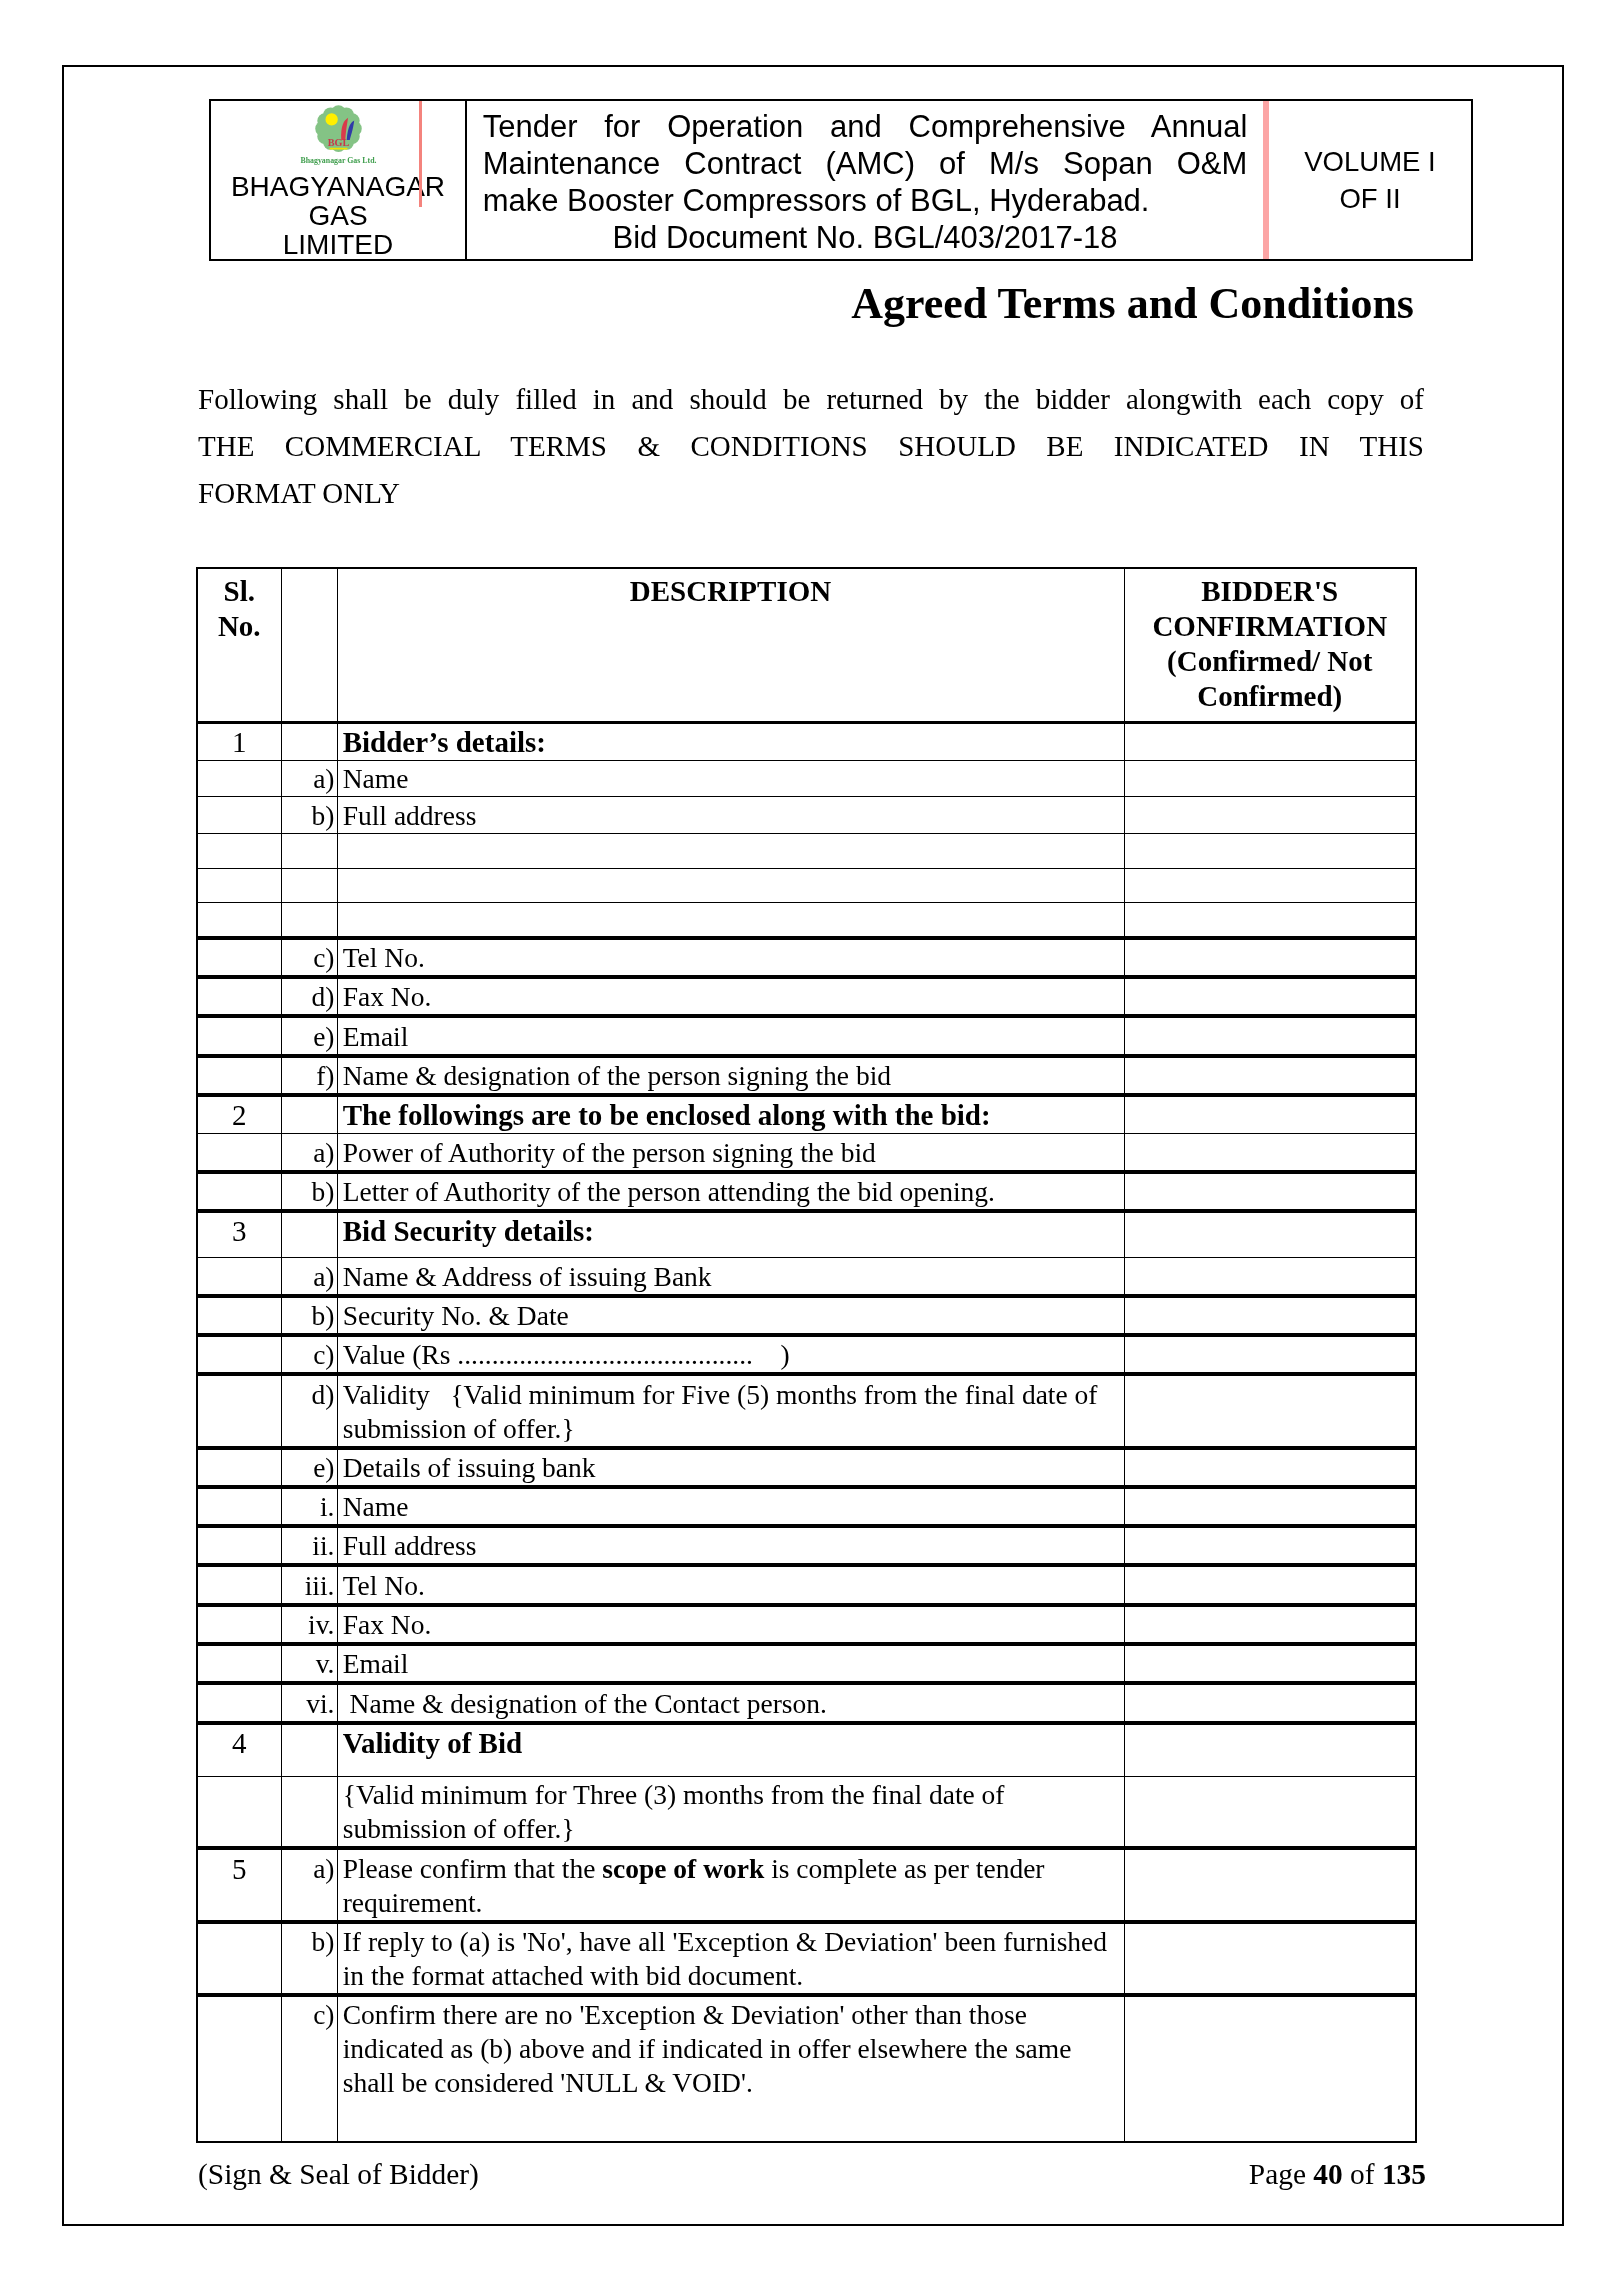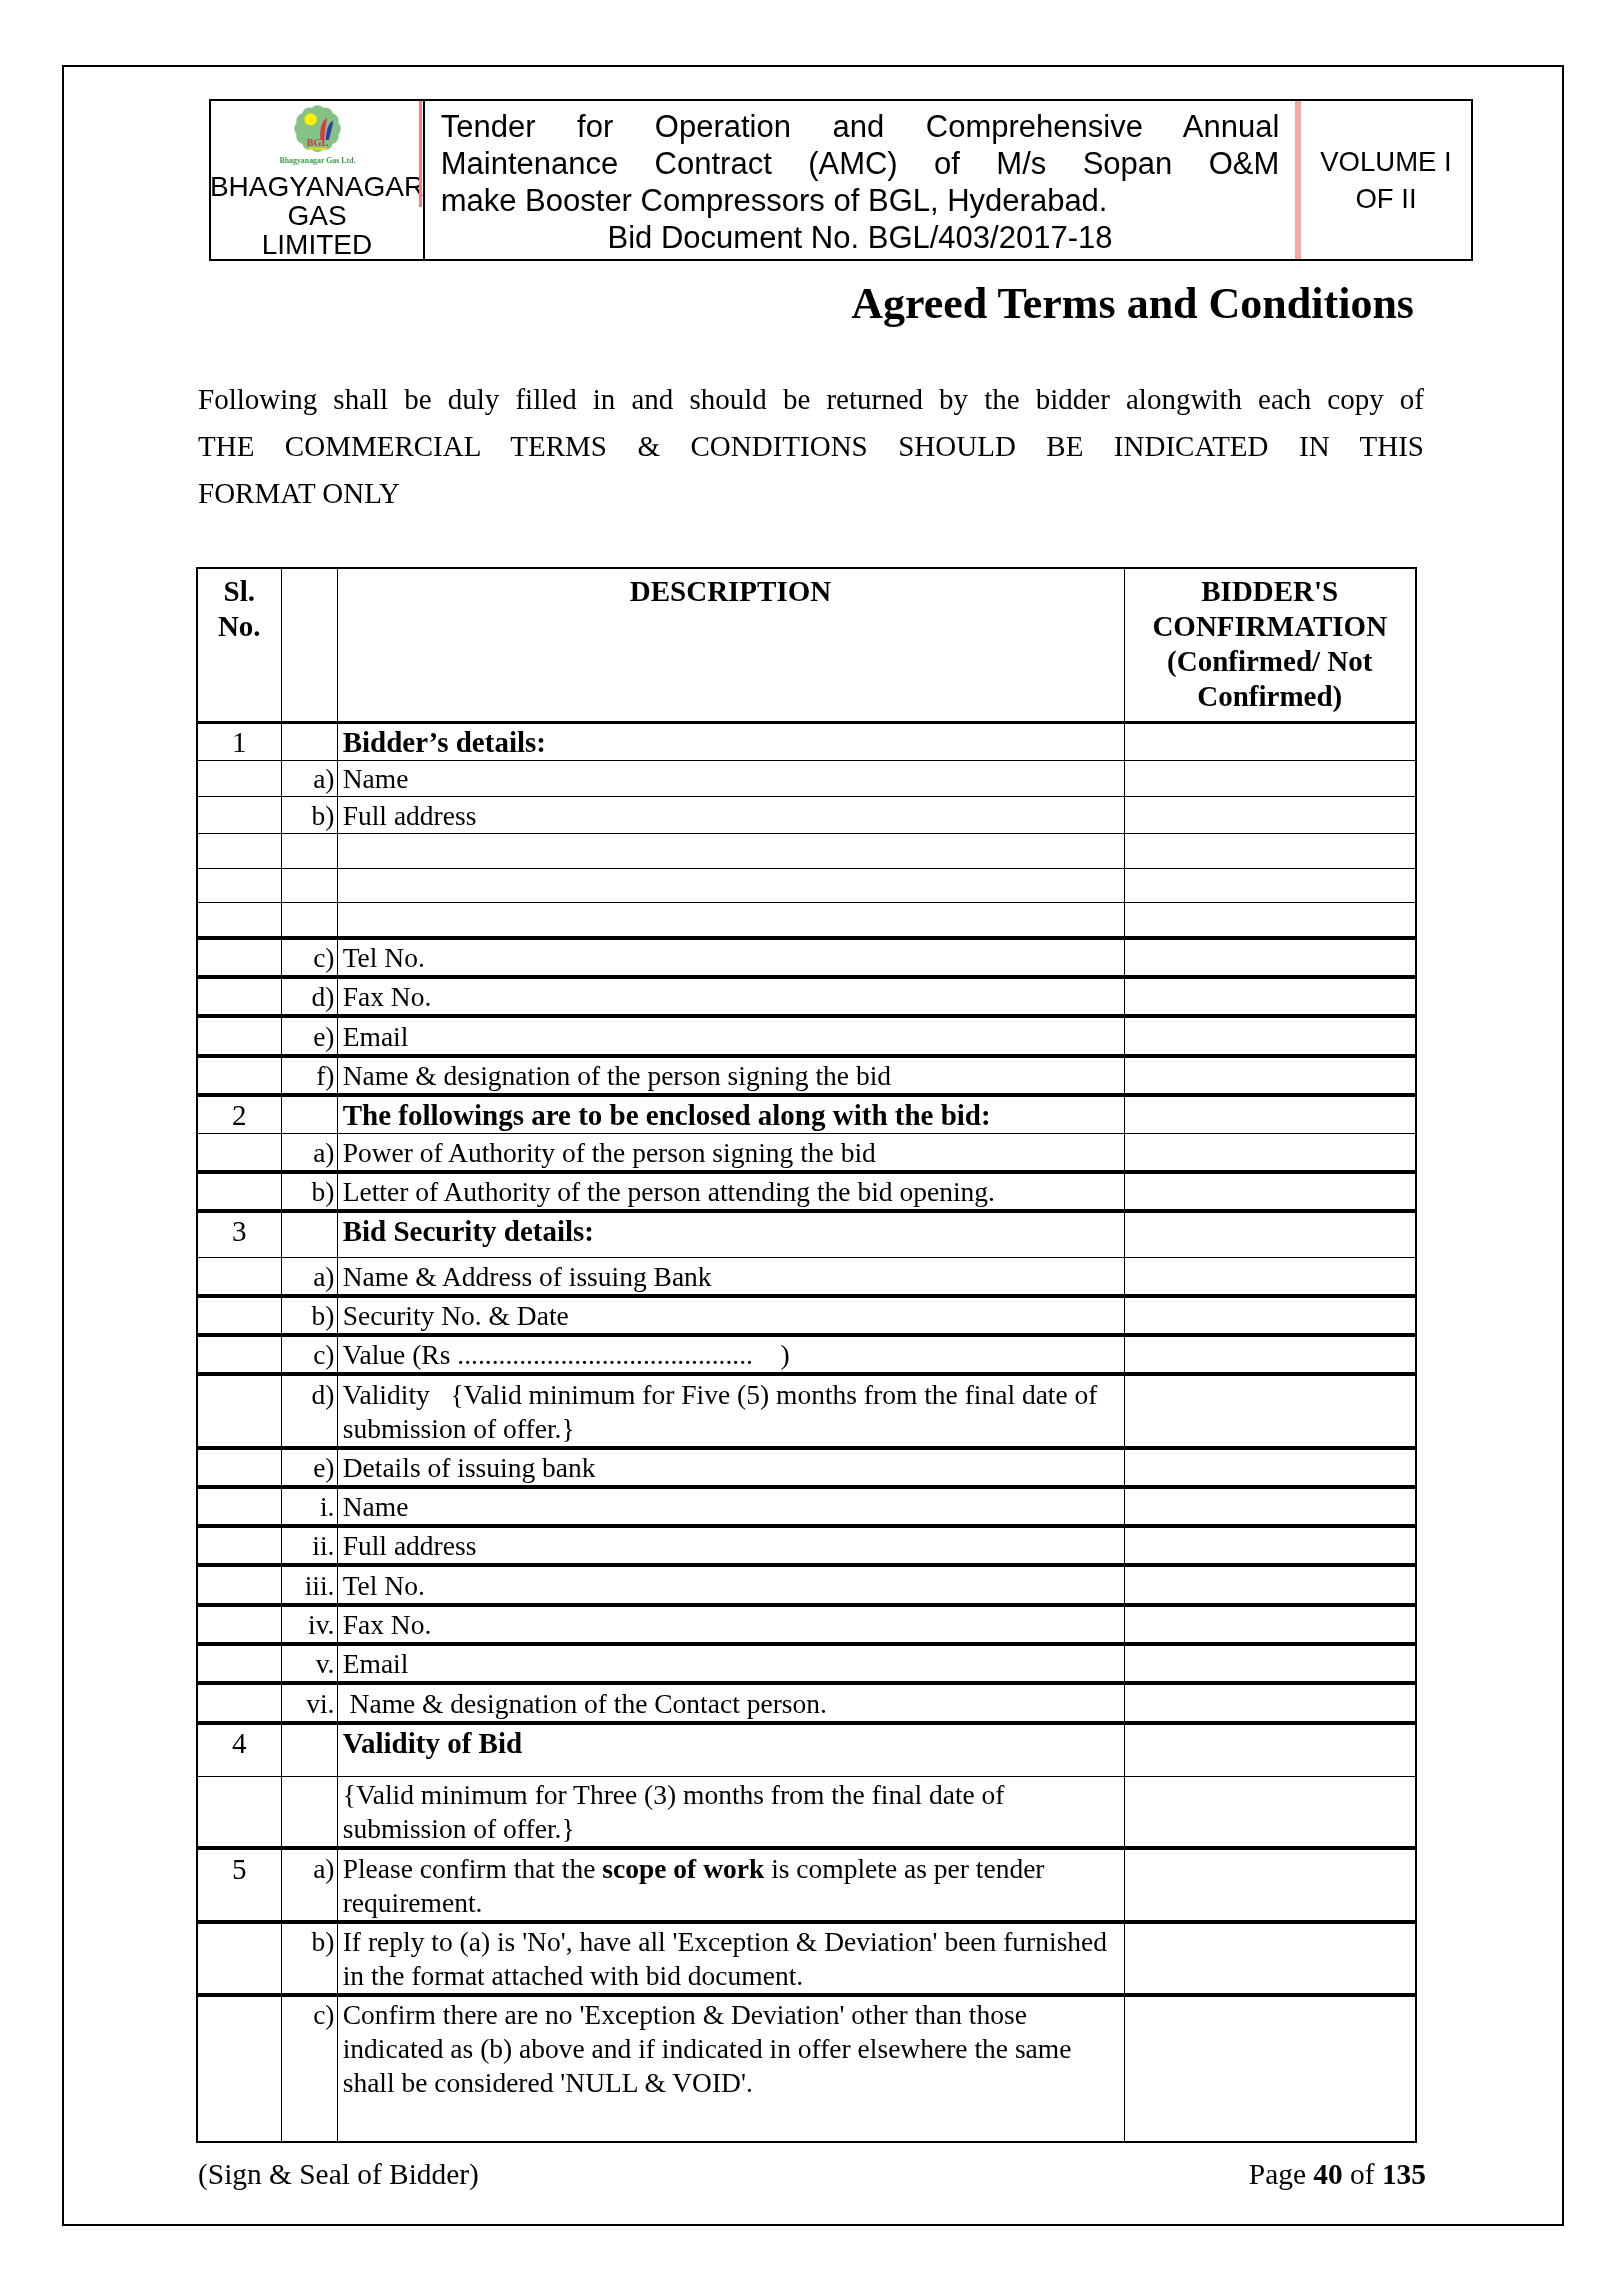--- a/index.html
+++ b/index.html
@@ -1,24 +1,24 @@
 <!DOCTYPE html>
 <html style="font-size:10.5px"><head>
 <meta charset="utf-8">
 <style>
   html,body{margin:0;padding:0;background:#fff;}
   body{width:1623px;height:2295px;position:relative;font-family:"Liberation Serif",serif;color:#000;}
   .frame{position:absolute;left:62px;top:65px;width:1502px;height:2161px;border:2.6px solid #000;box-sizing:border-box;}
   
   .hdr{position:absolute;left:209px;top:99px;width:1264px;height:162px;border:2px solid #000;box-sizing:border-box;display:flex;background:#fff;}
-  .hdr-logo{width:212px;box-sizing:border-box;position:relative;display:flex;flex-direction:column;align-items:center;padding-top:2.6px;}
+  .hdr-logo{width:254px;box-sizing:border-box;position:relative;display:flex;flex-direction:column;align-items:center;padding-top:2.6px;}
   .redline{position:absolute;left:208px;top:0;width:2.6px;height:106px;background:#f4837d;}
   .company{font-family:"Liberation Sans",sans-serif;font-size:28px;line-height:29px;text-align:center;margin-top:0;}
   .hdr-title{flex:1;border-left:2px solid #000;border-right:6px solid #fca5a5;box-sizing:border-box;padding:6.5px 15.7px 0 15.7px;font-family:"Liberation Sans",sans-serif;font-size:31px;line-height:37px;}
-  .hdr-vol{width:170px;display:flex;flex-direction:column;justify-content:center;align-items:center;font-family:"Liberation Sans",sans-serif;font-size:27.5px;line-height:37px;}
+  .hdr-vol{width:202px;display:flex;flex-direction:column;justify-content:center;align-items:center;font-family:"Liberation Sans",sans-serif;font-size:27.5px;line-height:37px;}
   .jl{text-align:justify;text-align-last:justify;}
   .cl{text-align:center;}
   
   .heading{position:absolute;left:196px;top:278px;width:1218px;text-align:right;font-size:44px;font-weight:bold;}
   .intro{position:absolute;left:198px;top:376px;width:1226px;font-size:29px;line-height:47px;}
   
   table.main{position:absolute;left:196px;top:567px;width:1218px;border-collapse:collapse;border:2px solid #000;table-layout:fixed;}
   table.main th,table.main td{border:1.3px solid #000;vertical-align:top;box-sizing:border-box;}
   table.main th{font-size:29px;font-weight:bold;text-align:center;white-space:pre-line;line-height:35px;padding:5.2px 2.6px 6.5px 2.6px;border-bottom:3.9px solid #000;}
   td.c-sl{text-align:center;font-size:29px;line-height:34px;padding-top:1.3px;}

